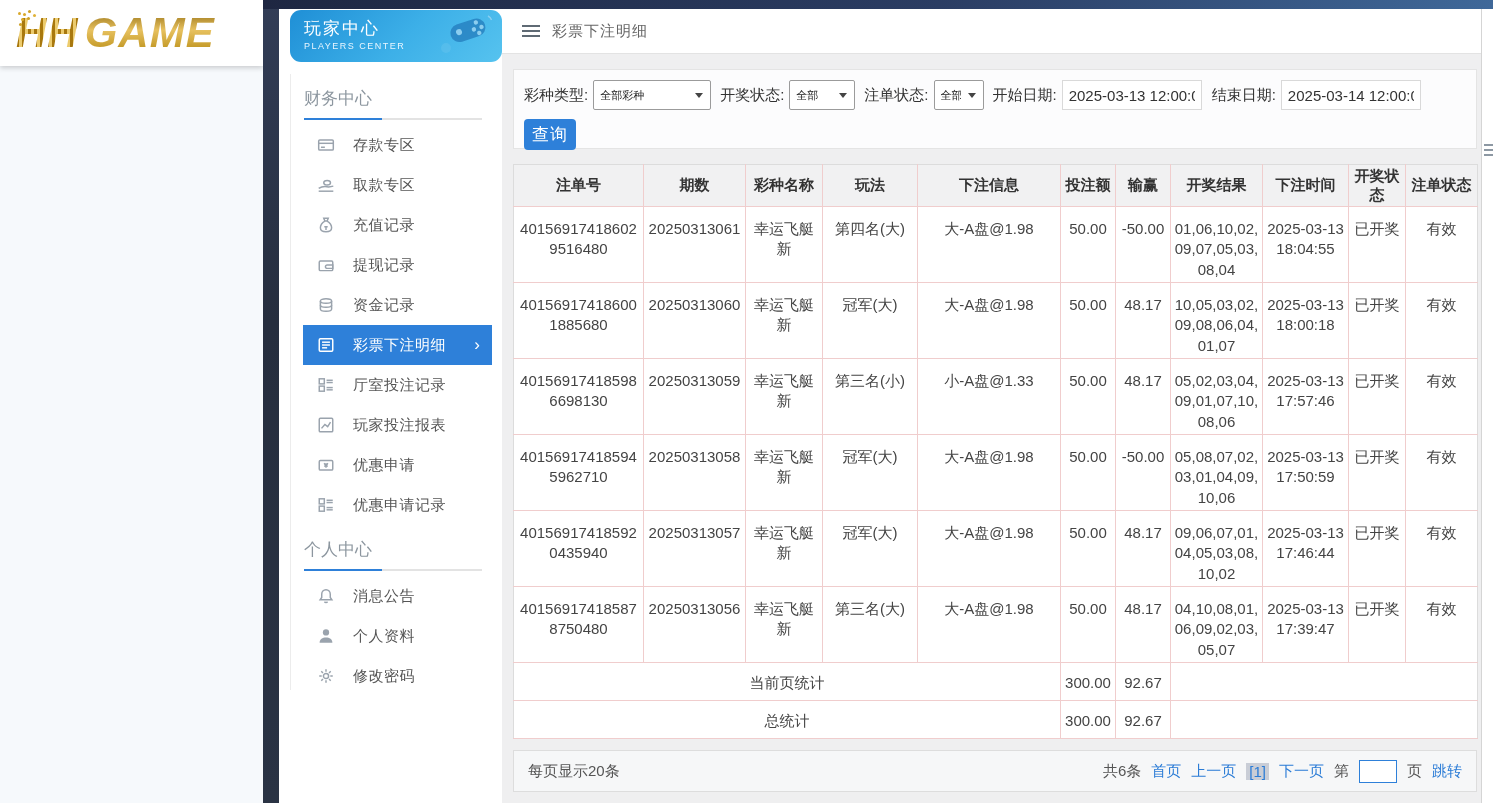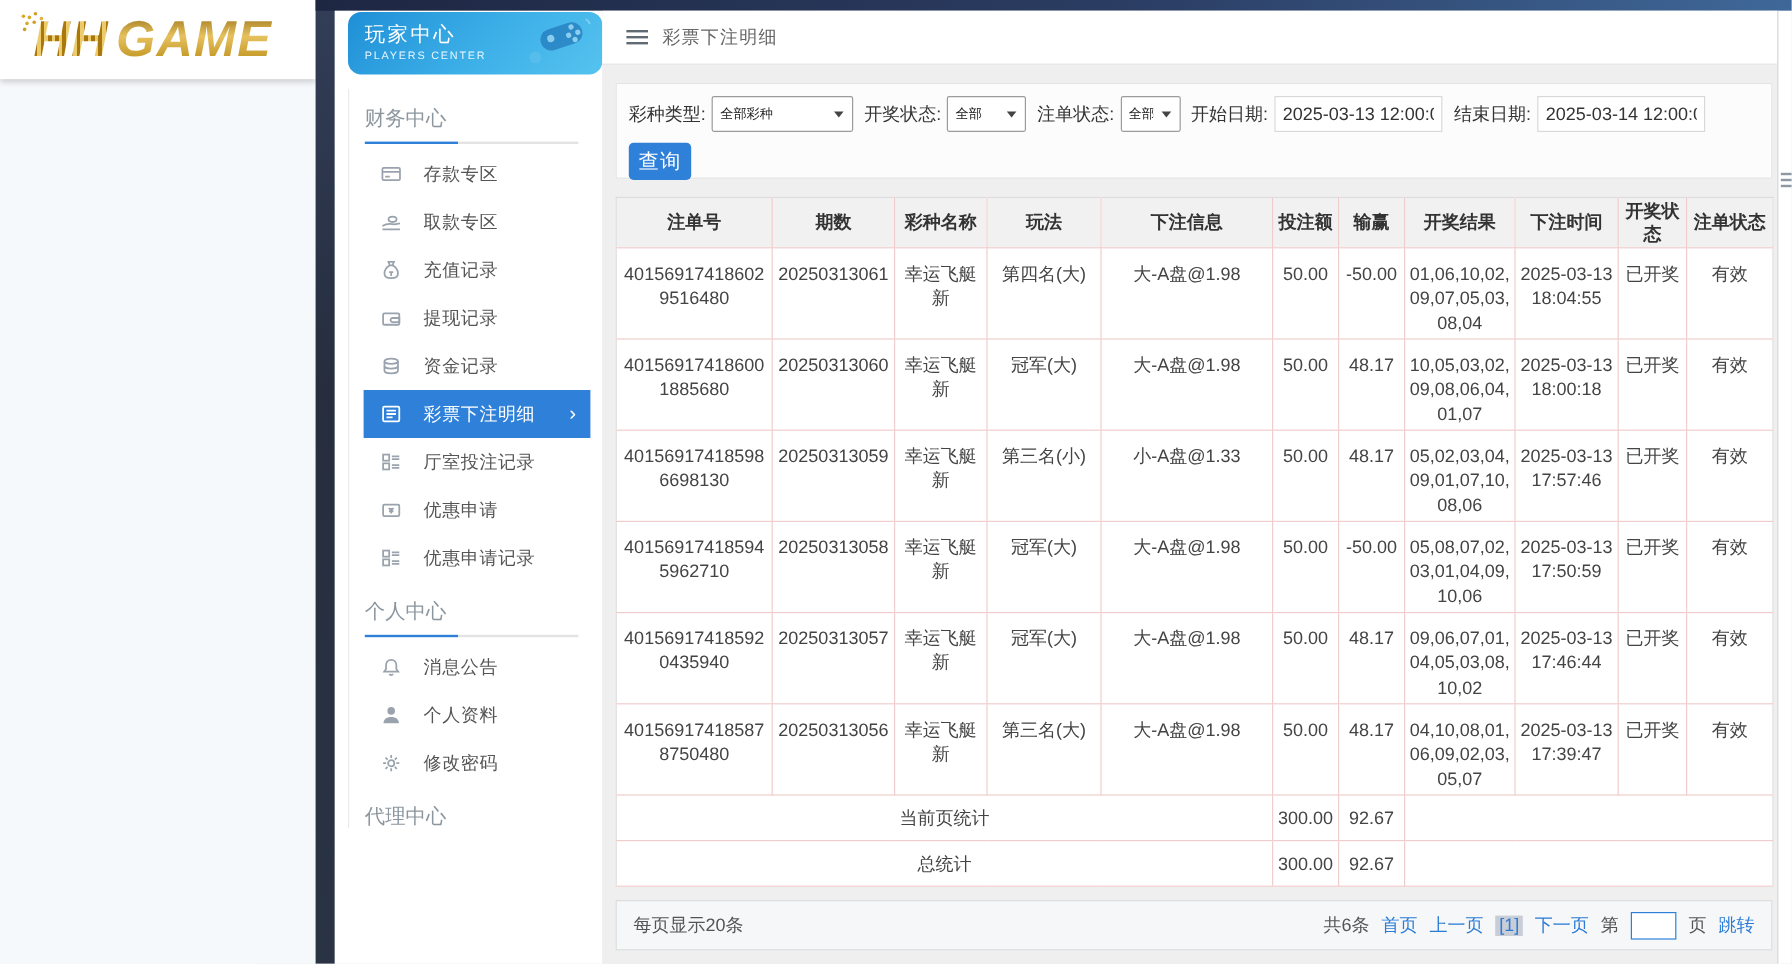--- a/index.html
+++ b/index.html
@@ -3,21 +3,21 @@
 <meta charset="utf-8">
 <style>
   * { margin:0; padding:0; box-sizing:border-box; }
   html,body { width:1493px; height:803px; overflow:hidden;
     font-family:"Liberation Sans","DejaVu Sans",sans-serif; background:#efeff0; }
   .abs { position:absolute; }
 
   
   .left-col { left:0; top:0; width:263px; height:803px; background:#f6f9fc; }
   .logo-box { left:0; top:0; width:263px; height:66px; background:#fff;
-    box-shadow:0 2px 5px rgba(0,0,0,.18); display:flex; align-items:center; padding-left:28px; }
+    box-shadow:0 2px 5px rgba(0,0,0,.18); display:flex; align-items:center; padding-left:16px; }
   .logo { font-size:42px; font-weight:bold; font-style:italic; letter-spacing:1px; white-space:nowrap; }
   .logo .hh { background:repeating-linear-gradient(90deg,#a8780e 0 3px,#eccb6d 3px 6px);
     -webkit-background-clip:text; background-clip:text; color:transparent; }
   .logo .game { background:linear-gradient(180deg,#8f6a10,#e7c15f 45%,#b4880f);
     -webkit-background-clip:text; background-clip:text; color:transparent; margin-left:6px; }
   .logo-dots { position:absolute; left:18px; top:12px; width:3px; height:3px; background:#d9a92c; border-radius:50%;
     box-shadow:5px 1px #d9a92c,10px -2px #cfa026,3px 6px #d9a92c,9px 5px #cfa026,15px 2px #e0b23a,1px 11px #cfa026; }
 
   
   .dark-strip { left:263px; top:0; width:16px; height:803px;
@@ -203,20 +203,29 @@
           <svg viewBox="0 0 16 16" fill="none" stroke="currentColor" stroke-width="1.3">
             <rect x="2" y="2.5" width="4.5" height="4.5"></rect>
             <line x1="8.5" y1="3.8" x2="14" y2="3.8"></line>
             <line x1="8.5" y1="5.8" x2="14" y2="5.8"></line>
             <rect x="2" y="9" width="4.5" height="4.5"></rect>
             <line x1="8.5" y1="10.3" x2="14" y2="10.3"></line>
             <line x1="8.5" y1="12.3" x2="14" y2="12.3"></line>
           </svg>
         </span>
         <span class="sb-label">厅室投注记录</span>
+      </div>
+      <div class="sb-item">
+        <span class="sb-icon">
+          <svg viewBox="0 0 16 16" fill="none" stroke="currentColor" stroke-width="1.3">
+            <rect x="2" y="2" width="12" height="12" rx="1"></rect>
+            <polyline points="4,11 7,7.5 9.5,9.5 12,5.5"></polyline>
+          </svg>
+        </span>
+        <span class="sb-label">玩家投注报表</span>
       </div>
       <div class="sb-item">
         <span class="sb-icon">
           <svg viewBox="0 0 16 16" fill="none" stroke="currentColor" stroke-width="1.3">
             <rect x="2" y="4" width="12" height="8.5" rx="1"></rect>
             <path d="M8 6.5v4M6.3 6.5L8 8.5l1.7-2M6.3 9h3.4"></path>
           </svg>
         </span>
         <span class="sb-label">优惠申请</span>
       </div>

